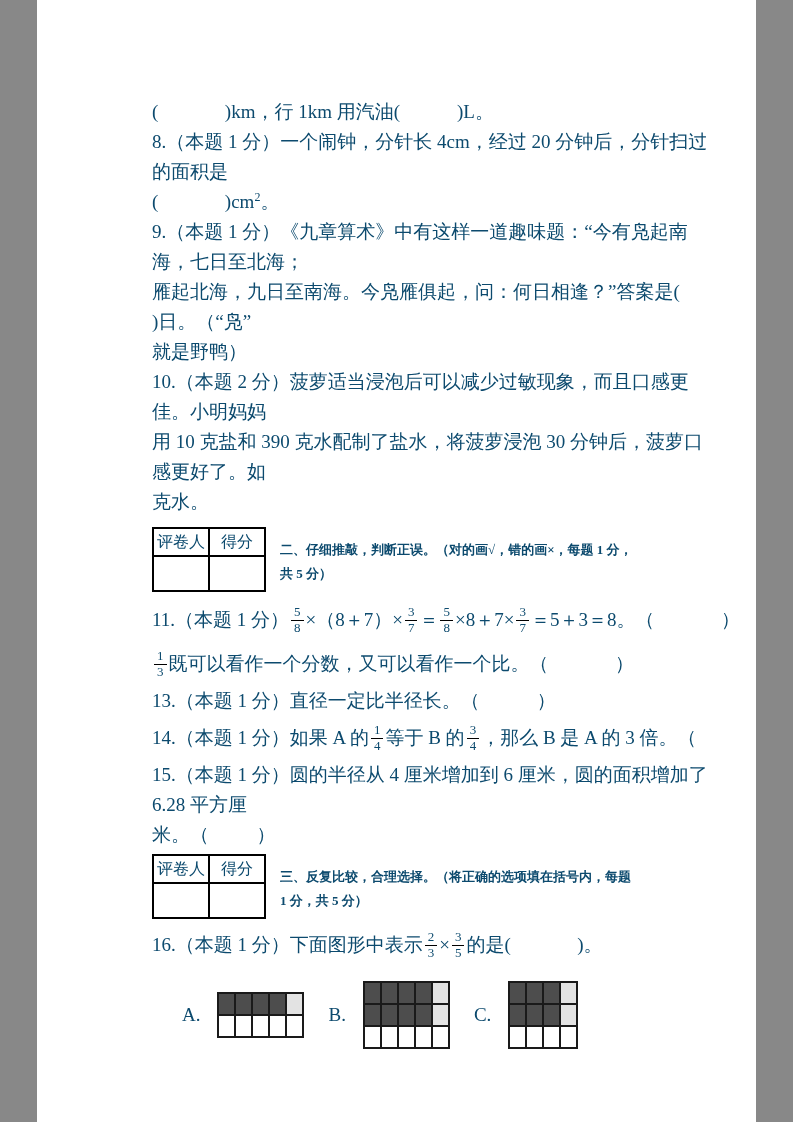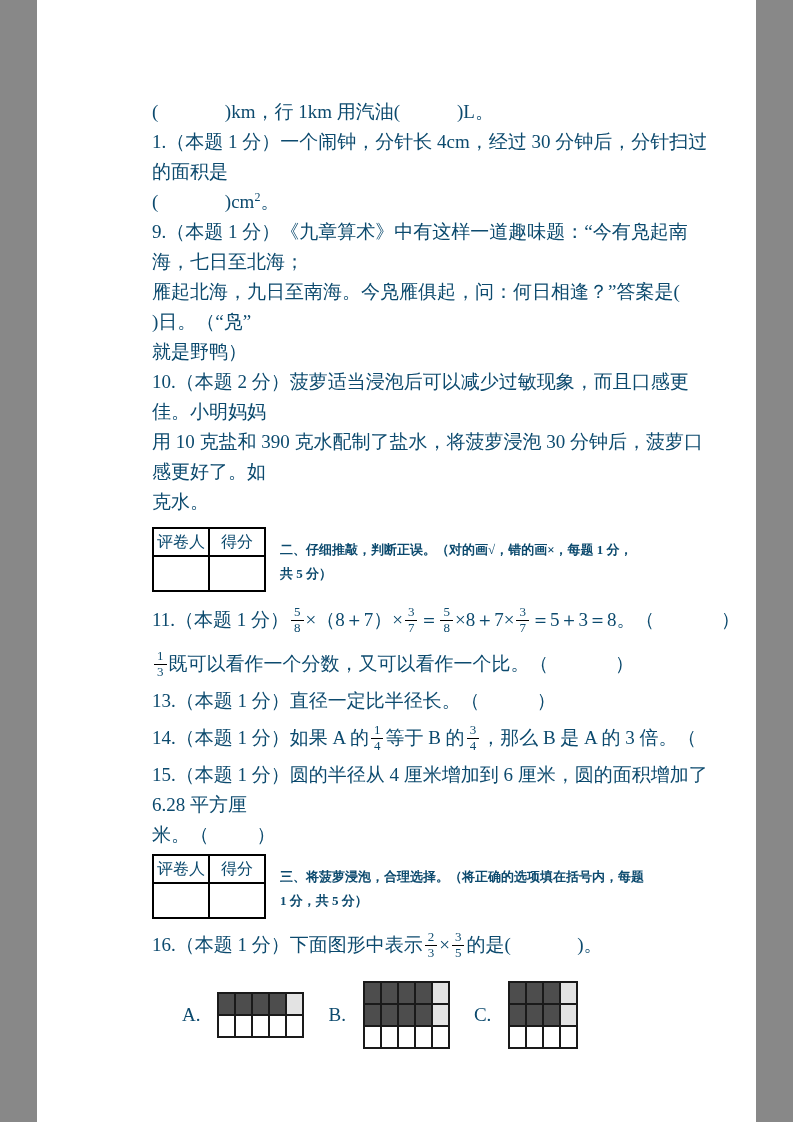--- a/index.html
+++ b/index.html
@@ -36,21 +36,21 @@
   .cell{width:15px;height:20px;}
 </style>
 </head>
 <body>
 
 <div class="page">
   <div class="content">
 
     <div class="line">(              )km，行 1km 用汽油(            )L。</div>
 
-    <div class="line">1.（本题 1 分）一个闹钟，分针长 4cm，经过 30 分钟后，分针扫过的面积是</div>
+    <div class="line">8.（本题 1 分）一个闹钟，分针长 4cm，经过 20 分钟后，分针扫过的面积是</div>
     <div class="line"><span>(              )cm</span><sup>2</sup><span>。</span></div>
 
     <div class="line">9.（本题 1 分）《九章算术》中有这样一道趣味题：“今有凫起南海，七日至北海；</div>
     <div class="line">雁起北海，九日至南海。今凫雁俱起，问：何日相逢？”答案是(                )日。（“凫”</div>
     <div class="line">就是野鸭）</div>
 
     <div class="line">10.（本题 2 分）菠萝适当浸泡后可以减少过敏现象，而且口感更佳。小明妈妈</div>
     <div class="line">用 10 克盐和 390 克水配制了盐水，将菠萝浸泡 30 分钟后，菠萝口感更好了。如</div>
     <div class="line">克水。</div>
 
@@ -110,21 +110,21 @@
             <td>评卷人</td>
             <td>得分</td>
           </tr>
           <tr class="empty">
             <td></td>
             <td></td>
           </tr>
         </tbody>
       </table>
       <div class="section-title">
-        <div>三、将菠萝浸泡，合理选择。（将正确的选项填在括号内，每题</div>
+        <div>三、反复比较，合理选择。（将正确的选项填在括号内，每题</div>
         <div>1 分，共 5 分）</div>
       </div>
     </div>
 
     <div class="frac-line" style="min-height:40px;margin-top:2px;">
         <span>16.（本题 1 分）下面图形中表示</span>
         <span class="frac"><span class="num">2</span><span class="den">3</span></span>
         <span>×</span>
         <span class="frac"><span class="num">3</span><span class="den">5</span></span>
         <span>的是(              )。</span>

